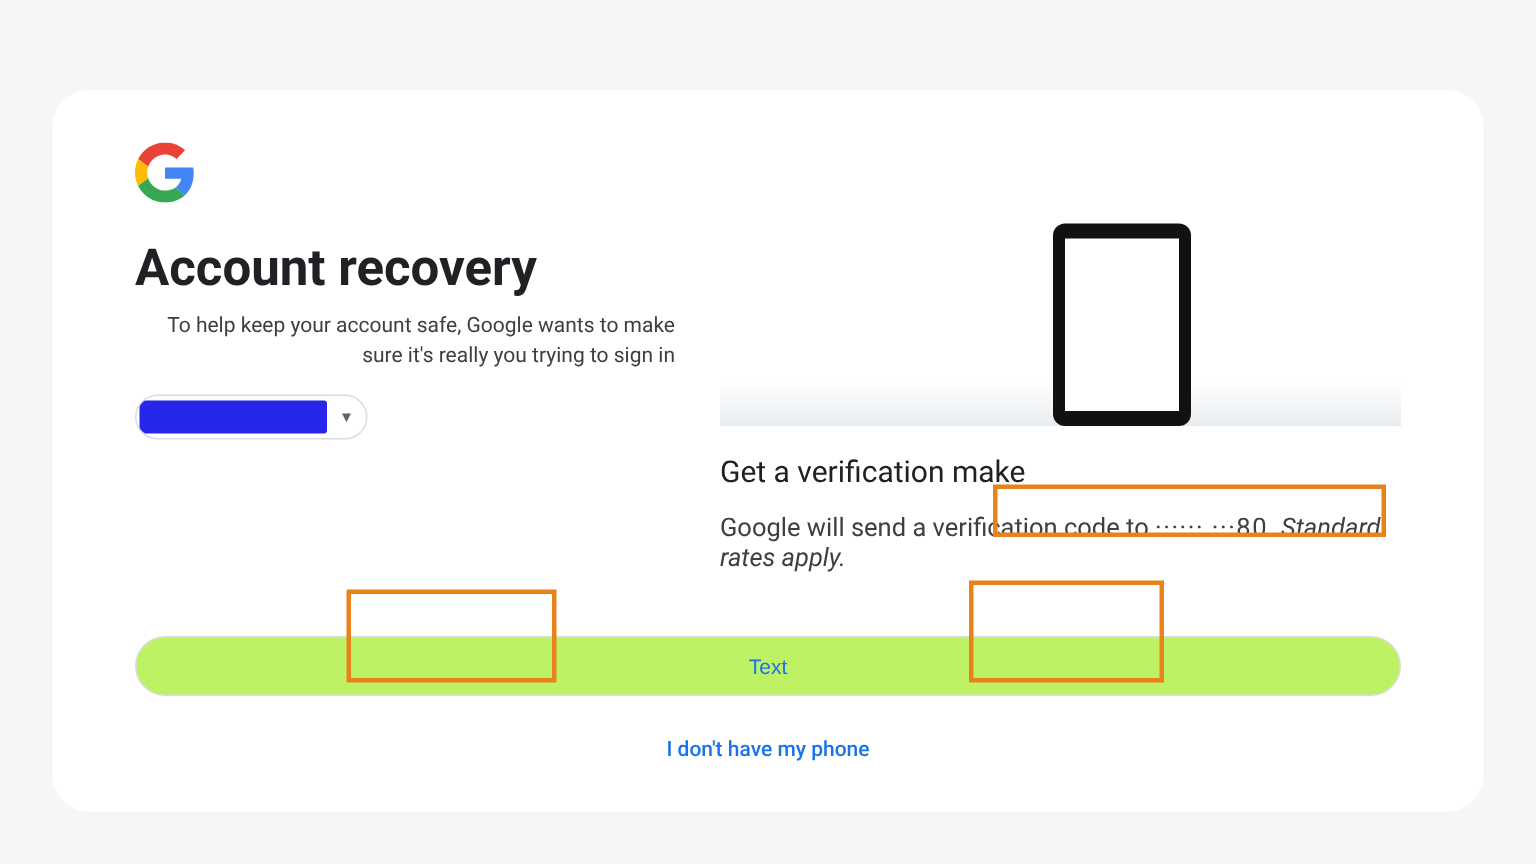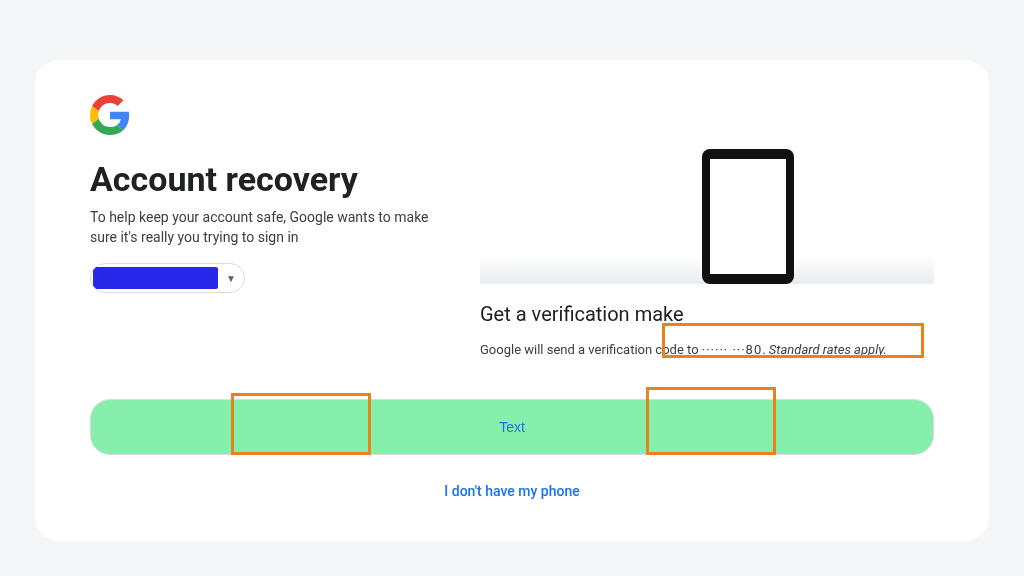--- a/index.html
+++ b/index.html
@@ -32,20 +32,21 @@
       font-size: 34px;
       font-weight: 700;
       color: #202124;
       margin-bottom: 9px;
     }
     .subtitle {
       font-size: 14px;
       color: #3c4043;
       line-height: 1.4;
       margin-bottom: 16px;
+      text-align: right;
     }
     .account-chip {
       display: inline-flex;
       align-items: center;
       border: 1px solid #dadce0;
       border-radius: 16px;
       height: 30px;
       padding: 0 8px 0 0;
       overflow: hidden;
       background: #fff;
@@ -91,36 +92,36 @@
       background: #fff;
     }
     .verify-title {
       font-size: 20px;
       color: #202124;
       font-weight: 400;
       margin-top: 8px;
       margin-bottom: 16px;
     }
     .verify-text {
-      font-size: 13px;
+      font-size: 17px;
       color: #3c4043;
     }
     .verify-text .masked { letter-spacing: 1px; }
     .verify-text .rates { font-style: italic; }
     .button-row {
       display: flex;
       gap: 24px;
       margin-top: 42px;
     }
     .pill-btn {
       flex: 1;
-      height: 56px;
+      height: 40px;
       border: 1px solid #dadce0;
       border-radius: 20px;
-      background: #86efac;
+      background: #bef264;
       color: #1a73e8;
       font-size: 14px;
       font-weight: 500;
       cursor: pointer;
       display: flex;
       align-items: center;
       justify-content: center;
     }
     .alt-link {
       text-align: center;

